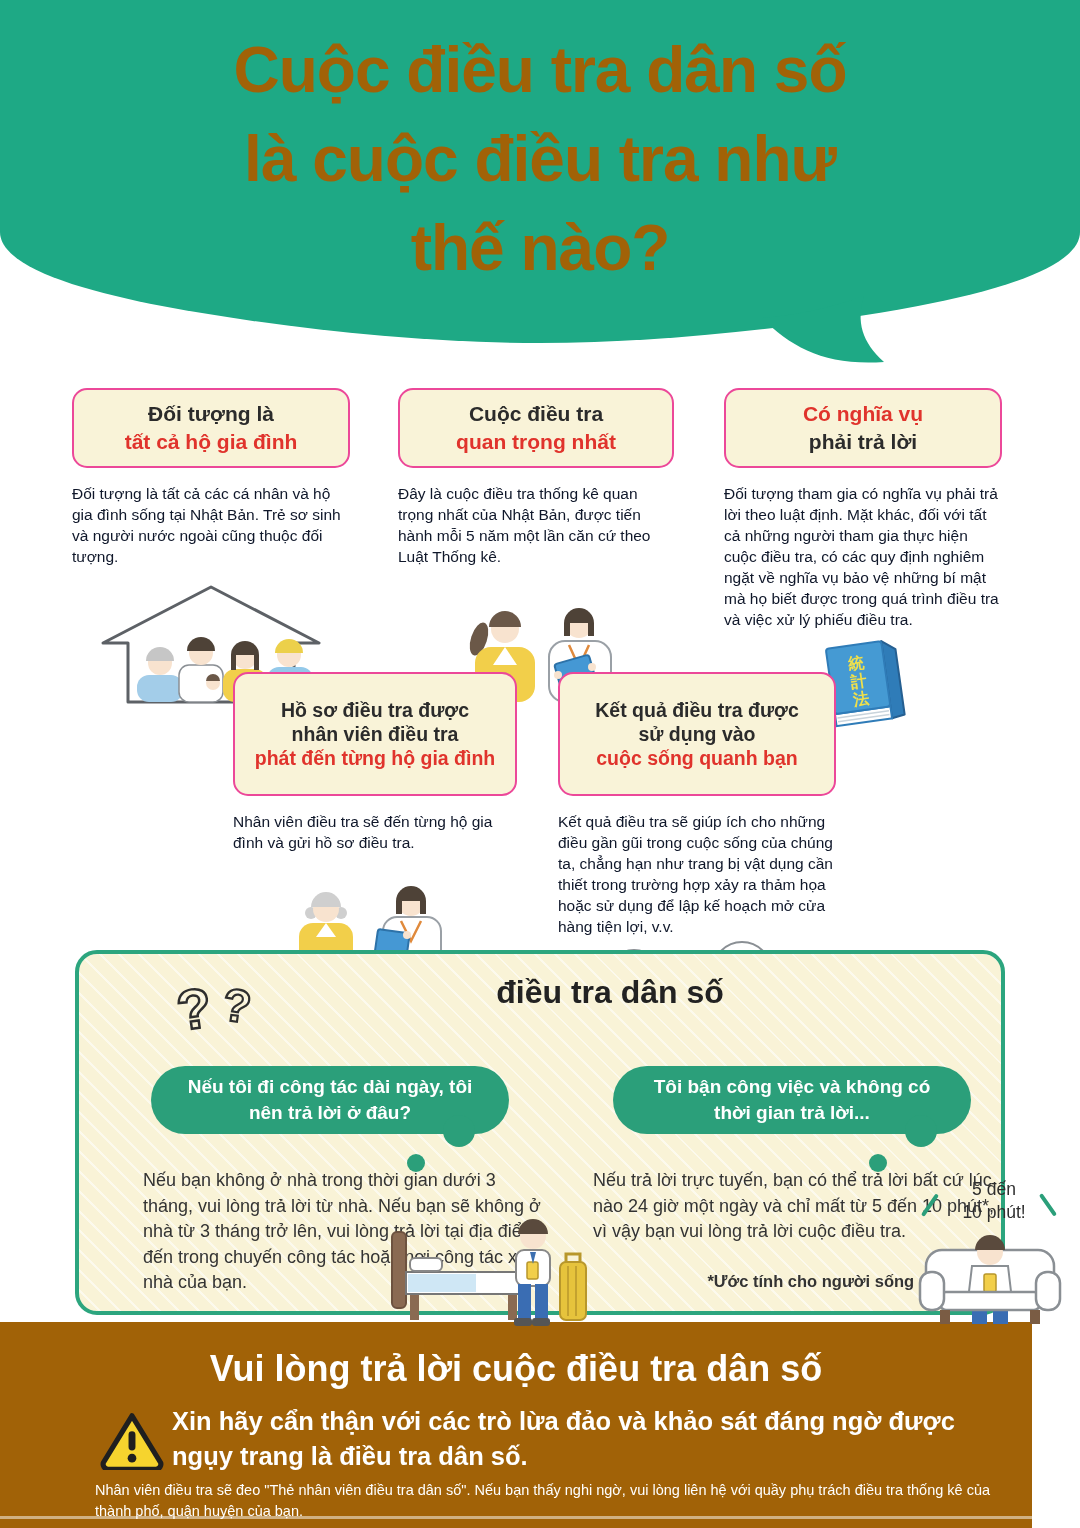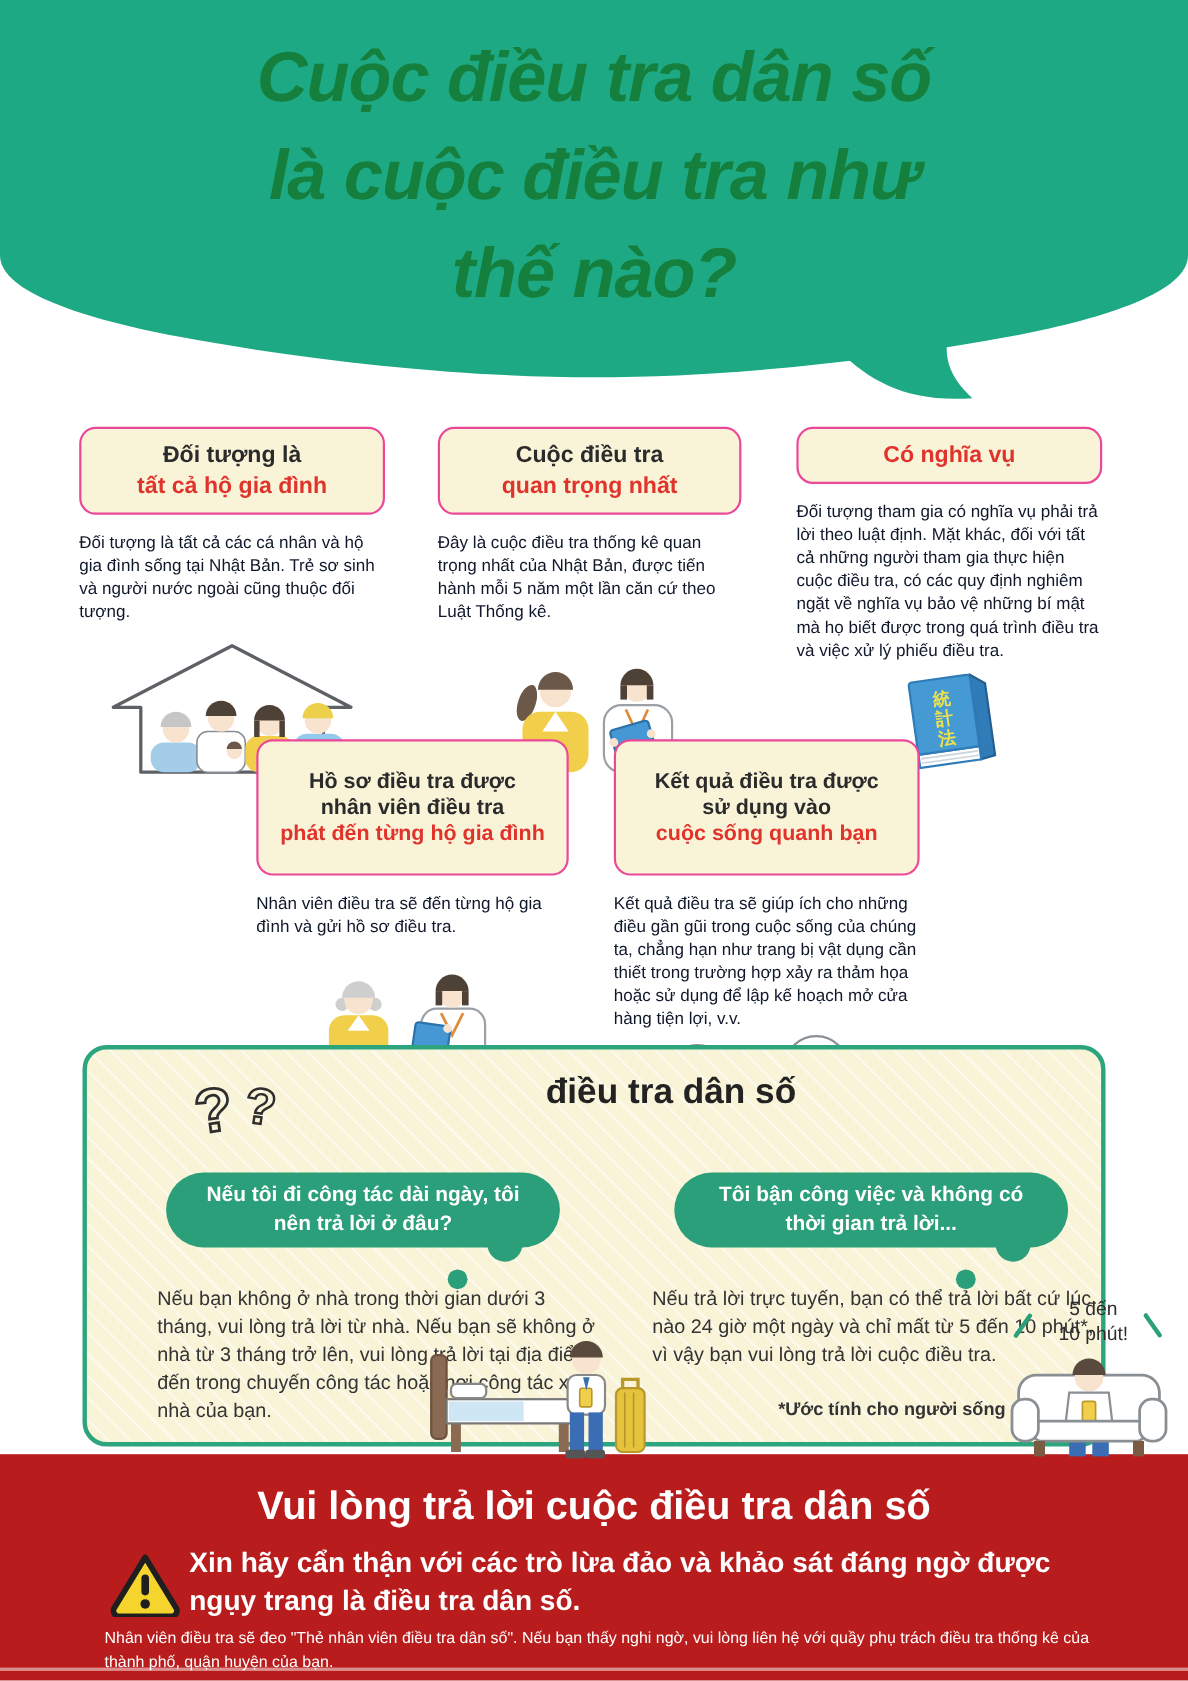--- a/index.html
+++ b/index.html
@@ -4,21 +4,21 @@
 <style>
   html,body{margin:0;padding:0;background:#e8e8e8;}
   .page{
     position:relative;width:1080px;height:1528px;background:#ffffff;
     font-family:"Liberation Sans",sans-serif;overflow:hidden;margin:0 auto;
   }
   
   .header-bubble{position:absolute;left:0;top:0;}
   .header-title{
     position:absolute;left:0;top:26px;width:100%;text-align:center;
-    color:#15803d;font-size:64px;line-height:89px;font-weight:800;letter-spacing:-1px;font-style:italic;
+    color:#a16207;font-size:64px;line-height:89px;font-weight:800;letter-spacing:-1px;
   }
   
   .col{position:absolute;}
   .col1{left:72px;top:388px;width:278px;}
   .col2{left:398px;top:388px;width:276px;}
   .col3{left:724px;top:388px;width:278px;}
   .col4{left:233px;top:672px;width:284px;}
   .col5{left:558px;top:672px;width:278px;}
   .title-card{
     background:#f9f3d8;border:2px solid #ec4899;border-radius:15px;
@@ -72,21 +72,21 @@
   .bed-illus{position:absolute;left:380px;top:1188px;z-index:5;}
   .sofa-illus{position:absolute;left:918px;top:1222px;z-index:5;}
   .callout{
     position:absolute;left:936px;top:1178px;width:116px;z-index:6;text-align:center;
     font-size:17.5px;line-height:23px;font-weight:400;color:#2e2e2e;
   }
   .callout-stroke{position:absolute;width:3.5px;height:26px;background:#2b9f7a;border-radius:2px;z-index:6;}
   .stroke-left{left:928px;top:1192px;transform:rotate(35deg);}
   .stroke-right{left:1046px;top:1192px;transform:rotate(-35deg);}
   
-  .footer{position:absolute;left:0;top:1322px;width:1080px;height:206px;background:#b91c1c;}
+  .footer{position:absolute;left:0;top:1322px;width:984px;height:206px;background:#a16207;padding-left:48px;}
   .footer-title{
     position:absolute;left:0;top:26px;width:100%;text-align:center;
     color:#ffffff;font-size:36px;font-weight:800;
   }
   .warn-icon{position:absolute;left:100px;top:88px;}
   .warn-text{
     position:absolute;left:172px;top:82px;width:846px;color:#ffffff;
     font-size:25.5px;line-height:35px;font-weight:600;
   }
   .footer-note{
@@ -159,20 +159,21 @@
       <rect x="157" y="46" width="6" height="13" fill="#4e4237"></rect>
       <rect x="126" y="82" width="36" height="26" rx="3" fill="#4598d4" stroke="#2d72a8" stroke-width="2" transform="rotate(-16 144 95)"></rect>
       <circle cx="127" cy="98" r="4" fill="#f8e3cf"></circle>
       <circle cx="161" cy="90" r="4" fill="#f8e3cf"></circle>
     </svg>
   </div>
 
   <div class="col col3">
     <div class="title-card">
       <div class="accent">Có nghĩa vụ</div>
+      <div>phải trả lời</div>
     </div>
     <div class="card-body">Đối tượng tham gia có nghĩa vụ phải trả lời theo luật định. Mặt khác, đối với tất cả những người tham gia thực hiện cuộc điều tra, có các quy định nghiêm ngặt về nghĩa vụ bảo vệ những bí mật mà họ biết được trong quá trình điều tra và việc xử lý phiếu điều tra.</div>
     <div class="book-wrap">
       <svg width="120" height="95" viewBox="0 0 120 95">
         <g transform="rotate(-8 60 50)">
           <polygon points="84,10 97,20 97,86 84,88" fill="#2f7cb8" stroke="#255f91" stroke-width="2" stroke-linejoin="round"></polygon>
           <rect x="28" y="76" width="56" height="12" fill="#ffffff" stroke="#2f7cb8" stroke-width="2"></rect>
           <line x1="30" y1="80" x2="82" y2="80" stroke="#c9d4dc" stroke-width="1.5"></line>
           <line x1="30" y1="84" x2="82" y2="84" stroke="#c9d4dc" stroke-width="1.5"></line>
           <rect x="28" y="10" width="56" height="66" rx="3" fill="#459ad3" stroke="#2f7cb8" stroke-width="2"></rect>

